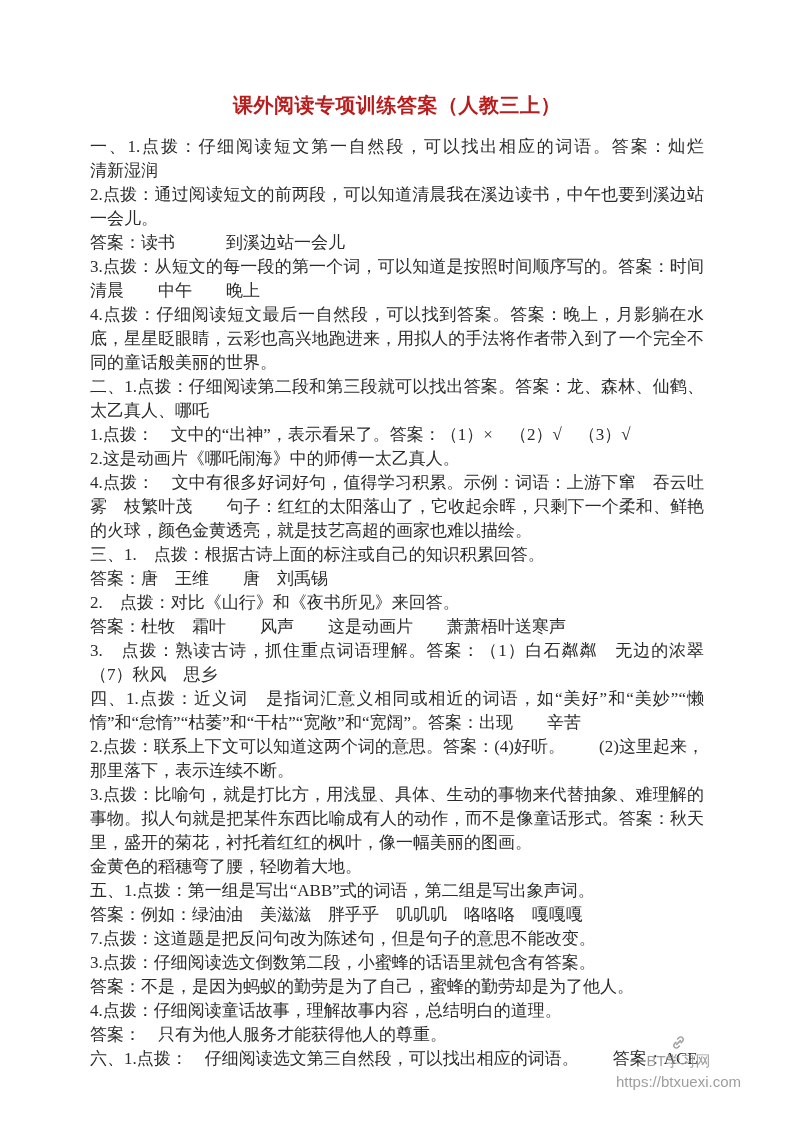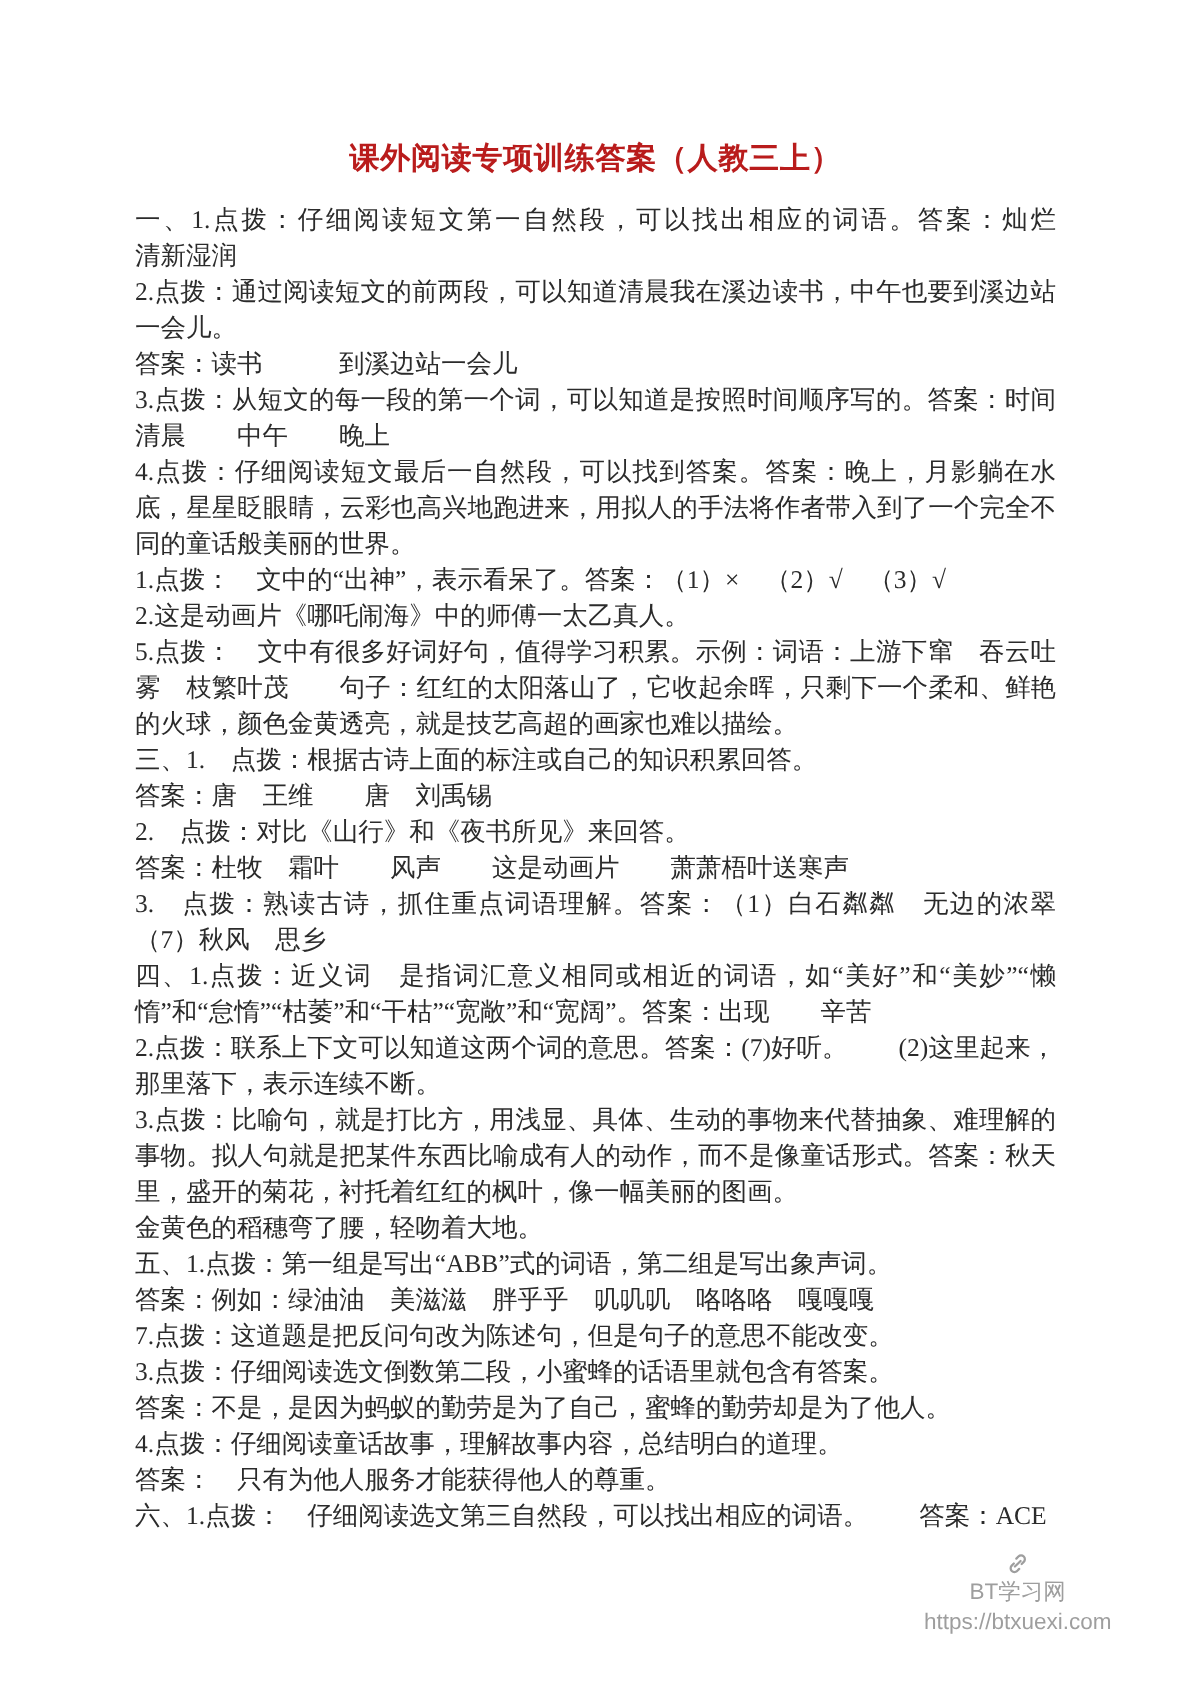--- a/index.html
+++ b/index.html
@@ -55,30 +55,31 @@
 <body>
 
 <div class="page">
   <h1 class="title">课外阅读专项训练答案（人教三上）</h1>
   <div class="body-text">
     <div class="para">一、1.点拨：仔细阅读短文第一自然段，可以找出相应的词语。答案：灿烂　　　清新湿润</div>
     <div class="para">2.点拨：通过阅读短文的前两段，可以知道清晨我在溪边读书，中午也要到溪边站一会儿。</div>
     <div class="para">答案：读书　　　到溪边站一会儿</div>
     <div class="para">3.点拨：从短文的每一段的第一个词，可以知道是按照时间顺序写的。答案：时间　　清晨　　中午　　晚上</div>
     <div class="para">4.点拨：仔细阅读短文最后一自然段，可以找到答案。答案：晚上，月影躺在水底，星星眨眼睛，云彩也高兴地跑进来，用拟人的手法将作者带入到了一个完全不同的童话般美丽的世界。</div>
+    <div class="para">二、1.点拨：仔细阅读第二段和第三段就可以找出答案。答案：龙、森林、仙鹤、太乙真人、哪吒</div>
     <div class="para">1.点拨：　文中的“出神”，表示看呆了。答案：（1）×　（2）√　（3）√</div>
     <div class="para">2.这是动画片《哪吒闹海》中的师傅一太乙真人。</div>
-    <div class="para">5.点拨：　文中有很多好词好句，值得学习积累。示例：词语：上游下窜　吞云吐雾　枝繁叶茂　　句子：红红的太阳落山了，它收起余晖，只剩下一个柔和、鲜艳的火球，颜色金黄透亮，就是技艺高超的画家也难以描绘。</div>
+    <div class="para">4.点拨：　文中有很多好词好句，值得学习积累。示例：词语：上游下窜　吞云吐雾　枝繁叶茂　　句子：红红的太阳落山了，它收起余晖，只剩下一个柔和、鲜艳的火球，颜色金黄透亮，就是技艺高超的画家也难以描绘。</div>
     <div class="para">三、1.　点拨：根据古诗上面的标注或自己的知识积累回答。</div>
     <div class="para">答案：唐　王维　　唐　刘禹锡</div>
     <div class="para">2.　点拨：对比《山行》和《夜书所见》来回答。</div>
     <div class="para">答案：杜牧　霜叶　　风声　　这是动画片　　萧萧梧叶送寒声</div>
     <div class="para">3.　点拨：熟读古诗，抓住重点词语理解。答案：（1）白石粼粼　无边的浓翠（7）秋风　思乡</div>
     <div class="para">四、1.点拨：近义词　是指词汇意义相同或相近的词语，如“美好”和“美妙”“懒惰”和“怠惰”“枯萎”和“干枯”“宽敞”和“宽阔”。答案：出现　　辛苦</div>
-    <div class="para">2.点拨：联系上下文可以知道这两个词的意思。答案：(7)好听。　　(2)这里起来，那里落下，表示连续不断。</div>
+    <div class="para">2.点拨：联系上下文可以知道这两个词的意思。答案：(4)好听。　　(2)这里起来，那里落下，表示连续不断。</div>
     <div class="para">3.点拨：比喻句，就是打比方，用浅显、具体、生动的事物来代替抽象、难理解的事物。拟人句就是把某件东西比喻成有人的动作，而不是像童话形式。答案：秋天里，盛开的菊花，衬托着红红的枫叶，像一幅美丽的图画。</div>
     <div class="para">金黄色的稻穗弯了腰，轻吻着大地。</div>
     <div class="para">五、1.点拨：第一组是写出“ABB”式的词语，第二组是写出象声词。</div>
     <div class="para">答案：例如：绿油油　美滋滋　胖乎乎　叽叽叽　咯咯咯　嘎嘎嘎</div>
     <div class="para">7.点拨：这道题是把反问句改为陈述句，但是句子的意思不能改变。</div>
     <div class="para">3.点拨：仔细阅读选文倒数第二段，小蜜蜂的话语里就包含有答案。</div>
     <div class="para">答案：不是，是因为蚂蚁的勤劳是为了自己，蜜蜂的勤劳却是为了他人。</div>
     <div class="para">4.点拨：仔细阅读童话故事，理解故事内容，总结明白的道理。</div>
     <div class="para">答案：　只有为他人服务才能获得他人的尊重。</div>
     <div class="para">六、1.点拨：　仔细阅读选文第三自然段，可以找出相应的词语。　　答案：ACE</div>

